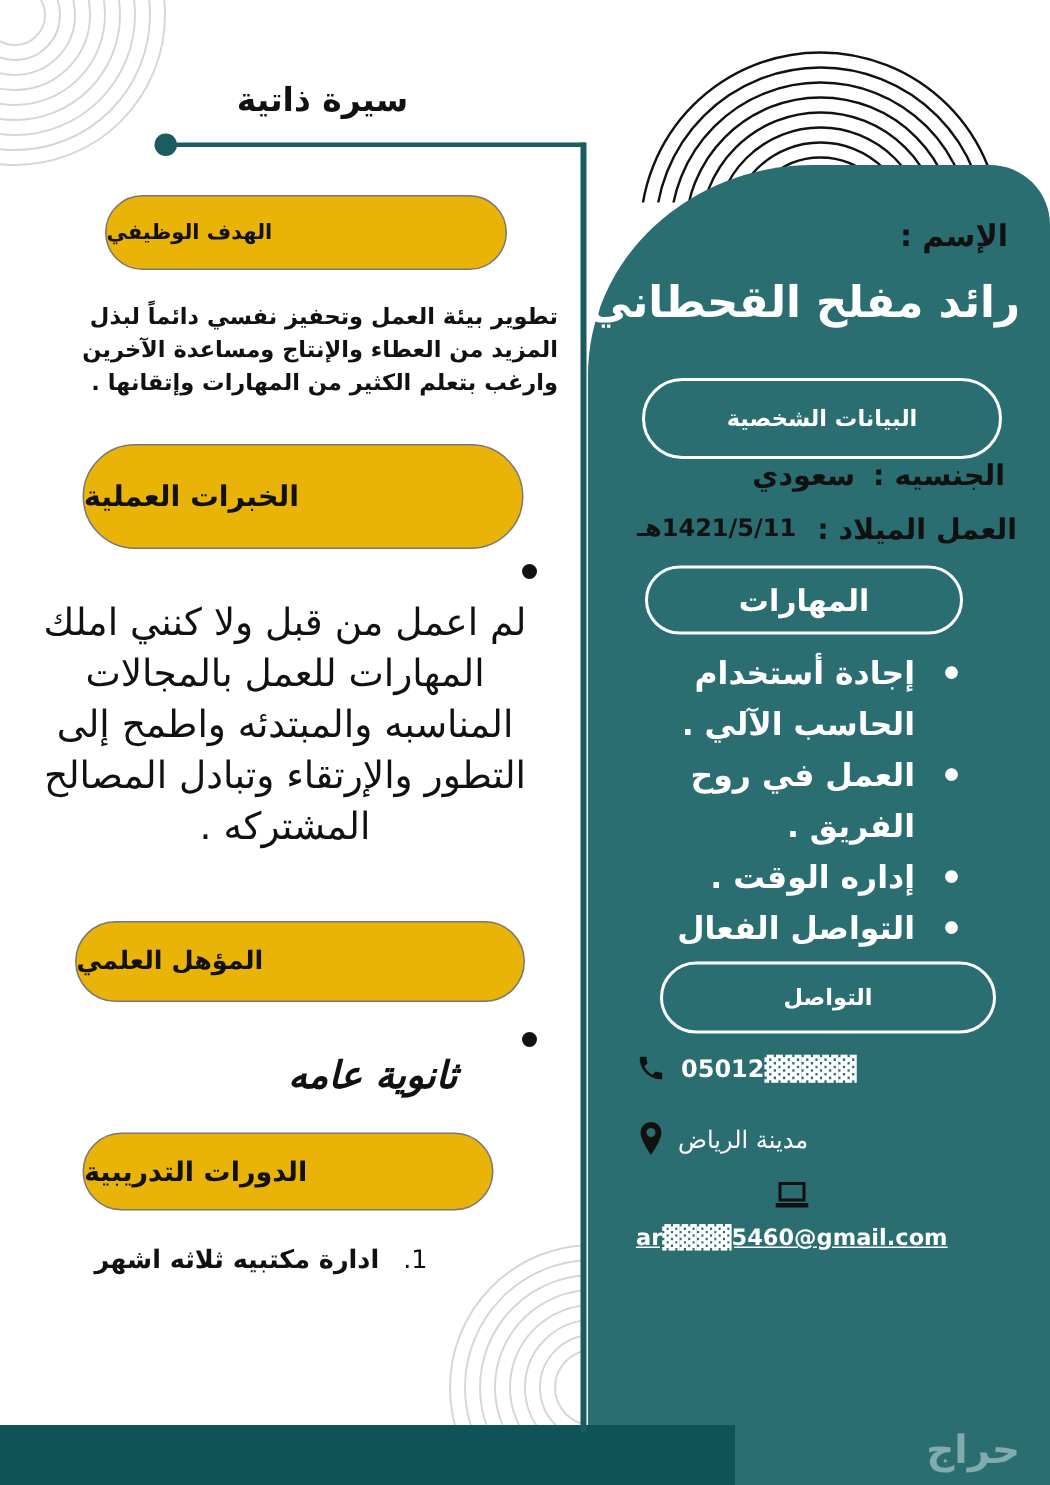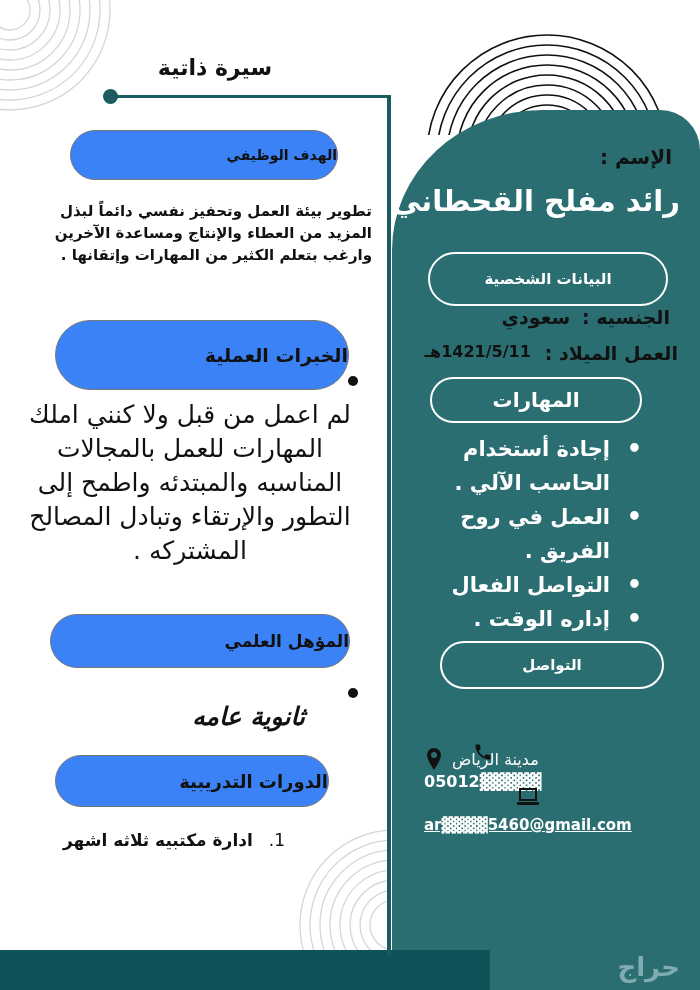--- a/index.html
+++ b/index.html
@@ -5,22 +5,22 @@
   html, body { margin:0; padding:0; }
   body { width:700px; height:990px; position:relative; overflow:hidden; background:#ffffff;
          font-family:"DejaVu Sans", sans-serif; direction:rtl; color:#111; }
   .abs { position:absolute; }
   .teal-panel { position:absolute; left:392px; top:110px; width:308px; height:880px;
          background:#2a6e72; border-top-left-radius:150px 140px; border-top-right-radius:40px; }
   .bottom-bar { position:absolute; left:0; top:950px; width:490px; height:40px; background:#0f5257; }
   .vline { position:absolute; left:387px; top:95px; width:4px; height:860px; background:#1b5c60; }
   .hline { position:absolute; left:110px; top:95px; width:280px; height:3px; background:#1b5c60; }
   .dot { position:absolute; left:103px; top:89px; width:15px; height:15px; border-radius:50%; background:#1b5c60; }
-  .pill { position:absolute; border:1.5px solid #777; border-radius:40px; background:#3b82f6;
-          display:flex; align-items:center; justify-content:flex-start; font-weight:bold; color:#111; }
+  .pill { position:absolute; border:1.5px solid #777; border-radius:40px; background:#eab308;
+          display:flex; align-items:center; justify-content:flex-end; font-weight:bold; color:#111; }
   .pill-w { position:absolute; border:2px solid #fff; border-radius:40px;
           display:flex; align-items:center; justify-content:center; font-weight:bold; color:#fff; }
   .title { position:absolute; left:140px; top:55px; width:150px; text-align:center; font-size:22px; font-weight:bold; }
   .para { position:absolute; font-weight:bold; text-align:right; }
   .bullet { position:absolute; width:10px; height:10px; border-radius:50%; background:#111; }
   .skills { position:absolute; right:50px; top:432px; width:260px; color:#fff; font-weight:bold; font-size:21px; line-height:34px; list-style:none; margin:0; padding:0; }
   .skills li { position:relative; padding-right:40px; }
   .skills li::before { content:"•"; position:absolute; right:8px; color:#fff; font-size:24px; }
   .contact-row { position:absolute; display:flex; align-items:center; gap:10px; direction:ltr; color:#fff; }
 </style>
@@ -75,21 +75,21 @@
 <div class="hline"></div>
 <div class="dot"></div>
 
 <div class="title">سيرة ذاتية</div>
 
 <div class="pill" style="left:70px;top:130px;width:266px;height:48px;font-size:14px;">
   <span>الهدف الوظيفي</span>
 </div>
 <div class="para" style="right:328px;left:30px;top:200px;font-size:15px;line-height:22px;">تطوير بيئة العمل وتحفيز نفسي دائماً لبذل المزيد من العطاء والإنتاج ومساعدة الآخرين وارغب بتعلم الكثير من المهارات وإتقانها .</div>
 
-<div class="pill" style="left:55px;top:296px;width:292px;height:68px;font-size:19px;margin-top:24px;">
+<div class="pill" style="left:55px;top:296px;width:292px;height:68px;font-size:19px;">
   <span>الخبرات العملية</span>
 </div>
 <div class="bullet" style="left:348px;top:376px;"></div>
 <div class="para" style="right:335px;left:15px;top:398px;font-size:25px;line-height:34px;font-weight:normal;text-align:center;">لم اعمل من قبل ولا كنني املك المهارات للعمل بالمجالات المناسبه والمبتدئه واطمح إلى التطور والإرتقاء وتبادل المصالح المشتركه .</div>
 
 <div class="pill" style="left:50px;top:614px;width:298px;height:52px;font-size:17px;">
   <span>المؤهل العلمي</span>
 </div>
 <div class="bullet" style="left:348px;top:688px;"></div>
 <div class="para" style="right:395px;top:702px;font-size:25px;font-style:italic;">ثانوية عامه</div>
@@ -116,29 +116,29 @@
   <span>العمل الميلاد :</span>
   <span style="font-size:16px;">1421/5/11هـ</span>
 </div>
 
 <div class="pill-w" style="left:430px;top:377px;width:208px;height:42px;font-size:20px;">
   <span>المهارات</span>
 </div>
 <ul class="skills">
   <li>إجادة أستخدام الحاسب الآلي .</li>
   <li>العمل في روح الفريق .</li>
+  <li>إداره الوقت .</li>
   <li>التواصل الفعال</li>
-  <li>إداره الوقت .</li>
 </ul>
 
 <div class="pill-w" style="left:440px;top:641px;width:220px;height:44px;font-size:15px;">
   <span>التواصل</span>
 </div>
 
-<div class="contact-row" style="left:424px;top:742px;flex-direction:column;">
+<div class="contact-row" style="left:424px;top:702px;">
   <svg width="20" height="20" viewBox="0 0 24 24">
       <path fill="#111" d="M6.6 10.8a15.1 15.1 0 0 0 6.6 6.6l2.2-2.2c.3-.3.7-.4 1-.2 1.1.4 2.3.6 3.6.6.6 0 1 .4 1 1V20c0 .6-.4 1-1 1C10.6 21 3 13.4 3 4c0-.6.4-1 1-1h3.5c.6 0 1 .4 1 1 0 1.3.2 2.5.6 3.6.1.3 0 .7-.2 1L6.6 10.8z"></path>
     </svg>
   <span style="font-weight:bold;font-size:16px;">05012▓▓▓▓▓</span>
 </div>
 
 <div class="contact-row" style="left:426px;top:748px;">
   <svg width="16" height="22" viewBox="0 0 16 22">
       <path fill="#111" d="M8 0a7 7 0 0 0-7 7c0 5 7 15 7 15s7-10 7-15a7 7 0 0 0-7-7zm0 10a3 3 0 1 1 0-6 3 3 0 0 1 0 6z"></path>
     </svg>

